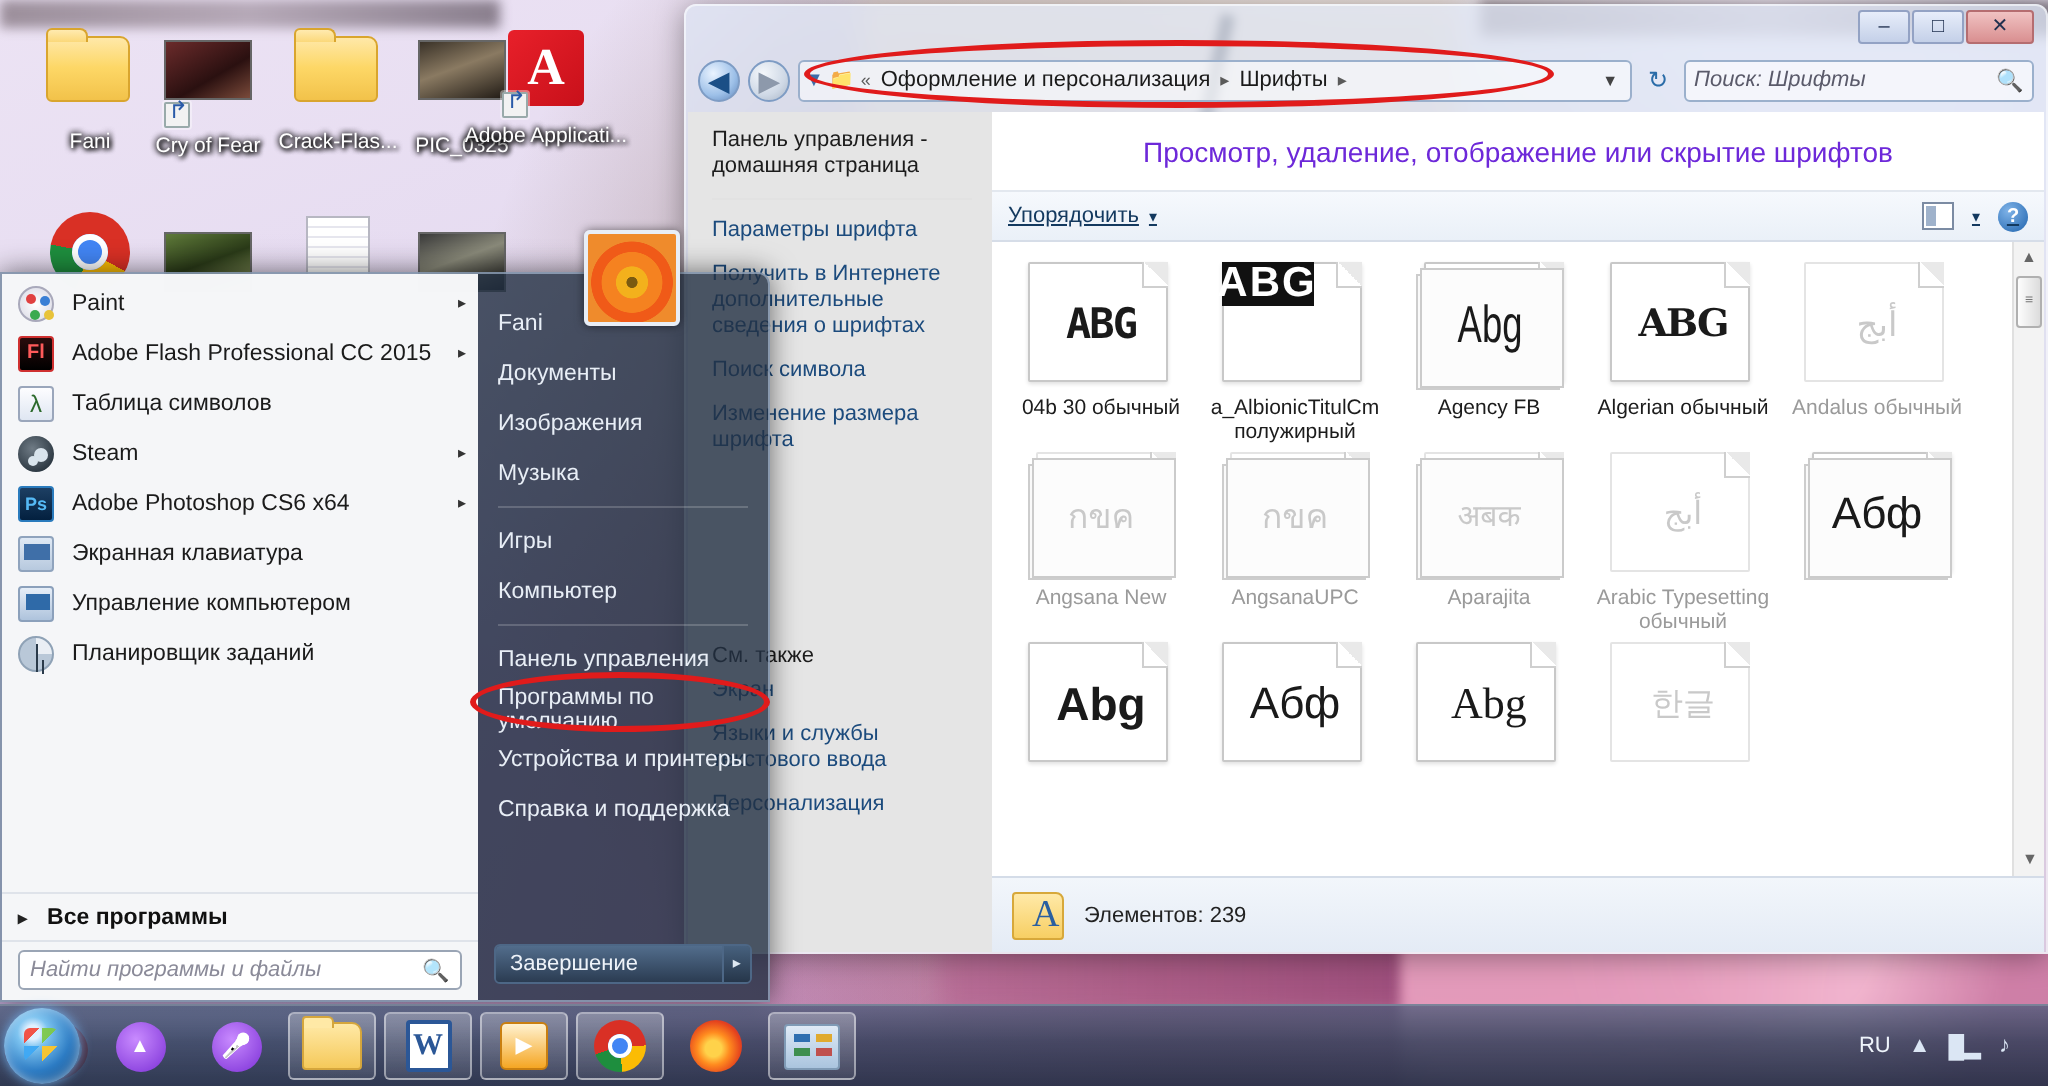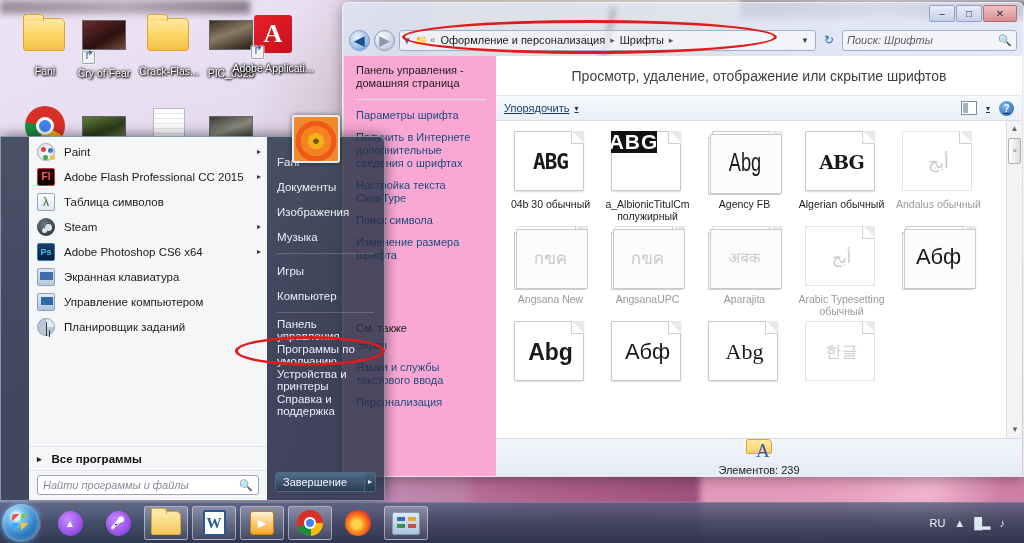--- a/index.html
+++ b/index.html
@@ -148,31 +148,31 @@
     border:1px solid #9bb0cc;border-radius:3px;display:flex;align-items:center;
     padding:0 4px; font-style:italic; color:#5a5a6a; font-size:11px;
   }
   #searchbox .mag{ margin-left:auto; font-style:normal; color:#3a3a4a; }
 
   #winbody{
     position:absolute; left:1px; right:1px; top:53px; bottom:0;
     background:#fff; display:flex;
   }
   #leftpane{
-    width:152px; background:#f9a8d4; padding:8px 10px 0 12px;
+    width:152px; background:#e5e5e5; padding:8px 10px 0 12px;
     font-size:11px; color:#1c4b7d; position:relative;
   }
   .lp-link{ margin-bottom:9px; line-height:13px; cursor:pointer; }
   .lp-head{ color:#1c1c1c; font-weight:normal; }
   .lp-sep{ height:1px; background:#e2e2e2; margin:9px 0; }
   .lp-seealso{ color:#1c1c1c; margin:2px 0 5px; }
   #rightpane{ flex:1; background:#fff; position:relative; display:flex; flex-direction:column; }
   #pagehead{
     height:40px; display:flex; align-items:center; justify-content:center;
-    color:#404040; font-size:14px; border-bottom:1px solid #e3e8ef;
+    color:#6d28d9; font-size:14px; border-bottom:1px solid #e3e8ef;
   }
   #toolbar{
     height:25px; display:flex; align-items:center; padding:0 8px;
     background:linear-gradient(180deg,#f6f9fd,#eaf0f8); border-bottom:1px solid #d6dde8;
     font-size:11px; color:#13395f;text-decoration:underline;
   }
   #toolbar .tb-right{ margin-left:auto; display:flex; align-items:center; gap:9px; }
   .viewicon{ width:16px;height:14px;border:1px solid #7b8ba3; background:#fff; position:relative; }
   .viewicon:after{ content:""; position:absolute; left:1px; top:1px; width:5px;height:10px;background:#9fb2cb; }
   .helpicon{
@@ -222,21 +222,21 @@
   }
   .sbtn{ height:16px; text-align:center; font-size:8px; color:#666; line-height:16px; }
   #sthumb{
     position:absolute; left:1px; top:17px; width:13px; height:26px;
     background:linear-gradient(90deg,#fdfdfd,#dcdcdc); border:1px solid #b0b0b0; border-radius:2px;
     font-size:7px; text-align:center; color:#777; line-height:24px;
   }
   #sbtn-down{ position:absolute; left:0; bottom:0; width:16px; }
   #statusbar{
     height:38px; background:linear-gradient(180deg,#f2f6fb,#e4ebf5);
-    border-top:1px solid #d4dce8; display:flex; align-items:center; padding:0 10px; gap:10px;flex-direction:column;
+    border-top:1px solid #d4dce8; display:flex; align-items:center; padding:0 10px; gap:10px;
   }
   #statusbar .fdr{
     width:26px;height:24px;border:1px solid #d7a83a;border-radius:2px 4px 2px 2px;
     background:linear-gradient(180deg,#ffe9a8,#f7cf63); position:relative;
   }
   #statusbar .fdr:after{
     content:"A"; position:absolute; left:9px; top:1px; font-family:"Liberation Serif",serif;
     font-size:19px; color:#2a5fa0; line-height:20px;
   }
   #statusbar .stxt{ font-size:11px; color:#222; }
@@ -245,21 +245,21 @@
   #startmenu{
     position:absolute; left:0; top:136px; width:385px; height:365px;
     background:rgba(34,48,66,.80);
     border:1px solid rgba(190,210,235,.55);
     border-radius:0 6px 0 0;
     box-shadow:0 0 14px rgba(0,0,0,.55);
     display:flex; overflow:hidden;
   }
   #sm-left{
     width:238px; background:rgba(252,252,254,.97);
-    display:flex; flex-direction:column; position:relative;margin-left:28px;
+    display:flex; flex-direction:column; position:relative;
   }
   #sm-programs{ flex:1; padding-top:2px; }
   .sm-item{
     height:25px; display:flex; align-items:center; gap:9px; padding:0 6px 0 8px;
     font-size:11.5px; color:#1b1b1b; position:relative;
   }
   .sm-item .arrow{ margin-left:auto; font-size:8px; color:#333; }
   .sm-ico{ width:18px;height:18px; border-radius:2px; position:relative; flex:none; }
   .ico-paint{ background:radial-gradient(circle at 50% 50%,#fff,#d8d8e4); border:1px solid #a9a9bb; border-radius:50%; }
   .ico-paint:after{ content:""; position:absolute; left:3px;top:3px;width:5px;height:5px;border-radius:50%;background:#e04040;
@@ -516,21 +516,20 @@
     </div>
   </div>
 
   <div id="winbody">
 
     <div id="leftpane">
       <div class="lp-link lp-head">Панель управления - домашняя страница</div>
       <div class="lp-sep"></div>
       <div class="lp-link">Параметры шрифта</div>
       <div class="lp-link">Получить в Интернете дополнительные сведения о шрифтах</div>
-      <div class="lp-link">Настройка текста ClearType</div>
       <div class="lp-link">Поиск символа</div>
       <div class="lp-link">Изменение размера шрифта</div>
       <div style="position:absolute;left:12px;bottom:58px;right:8px;">
         <div class="lp-seealso">См. также</div>
         <div class="lp-link">Экран</div>
         <div class="lp-link">Языки и службы текстового ввода</div>
         <div class="lp-link">Персонализация</div>
       </div>
     </div>
 

